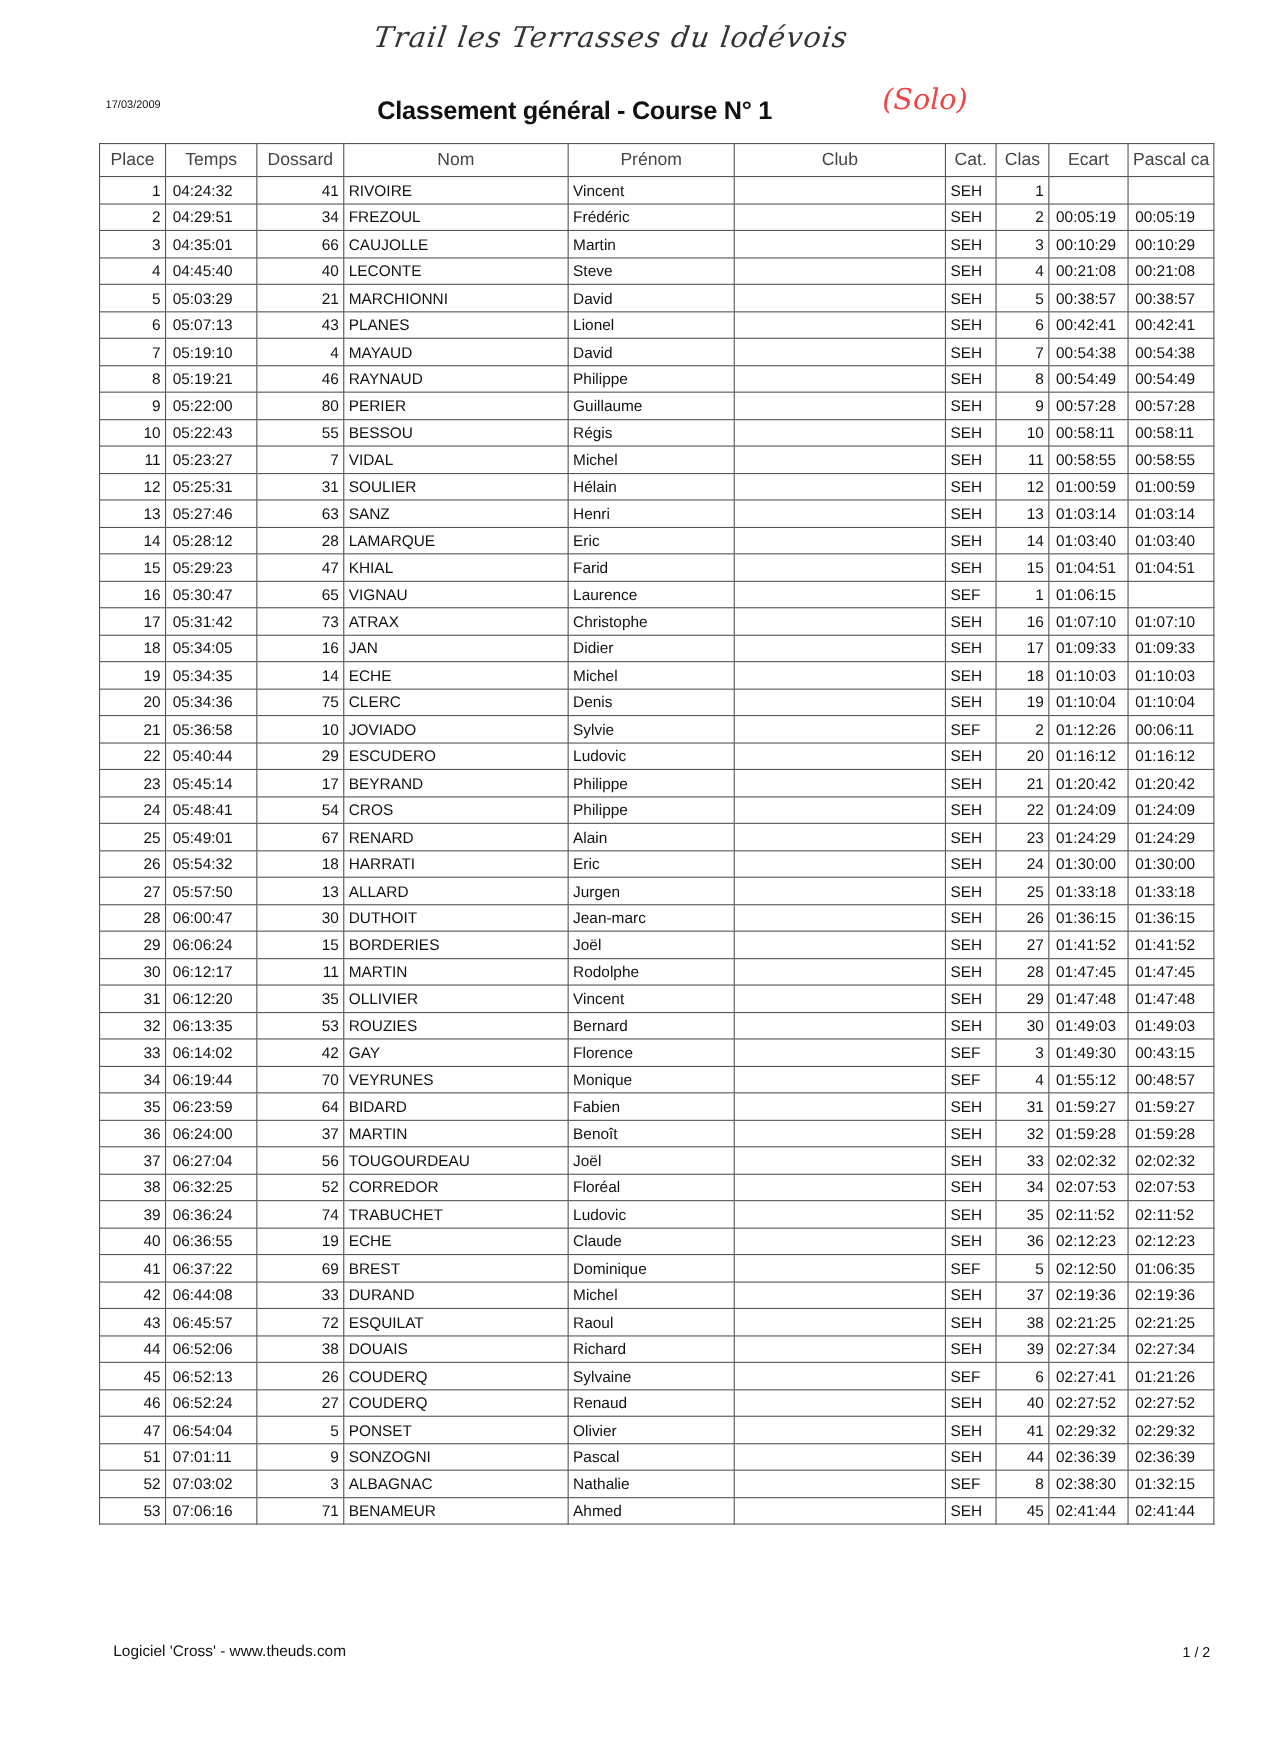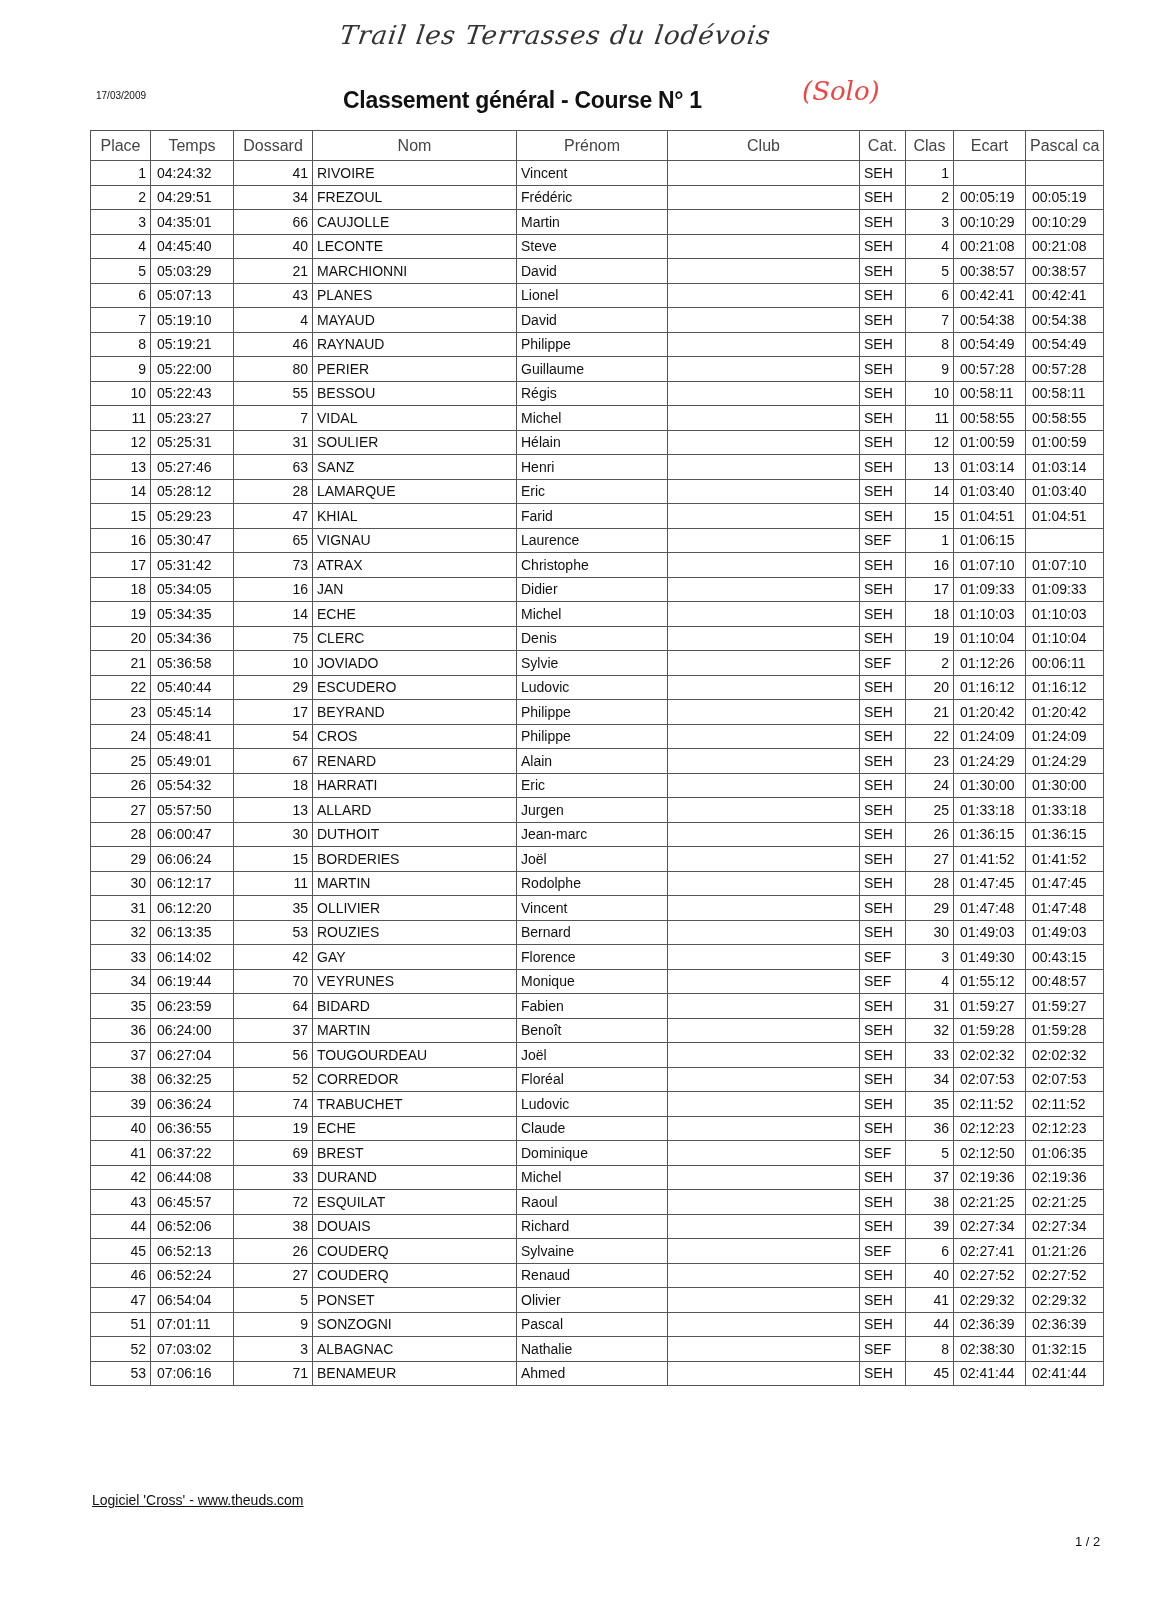--- a/index.html
+++ b/index.html
@@ -11,22 +11,22 @@
   .title { position: absolute; left: 343px; top: 87px; font-size: 23px; font-weight: bold; letter-spacing: -0.3px; }
   .solo { position: absolute; left: 802px; top: 76px; font-family: "DejaVu Serif", serif; font-style: italic;
           font-size: 26px; color: #ef4444; }
   table { position: absolute; left: 90px; top: 130px; border-collapse: collapse; font-size: 14px;
           table-layout: fixed; border-radius: 24px; }
   th, td { border: 1px solid #555; padding: 0 4px; height: 23.5px; white-space: nowrap; overflow: hidden; }
   th { height: 29px; font-weight: normal; font-size: 16px; color: #444; text-align: center; }
   td.r { text-align: right; }
   td.l { text-align: left; }
   td.c { text-align: left; padding-left: 6px; }
-  .footer-left { position: absolute; left: 92px; top: 1492px; font-size: 14px; text-decoration: underline; }
-  .footer-right { position: absolute; left: 1075px; top: 1494px; font-size: 13px; margin-top: 40px; }
+  .footer-left { position: absolute; left: 103px; top: 1492px; font-size: 14px; }
+  .footer-right { position: absolute; left: 1075px; top: 1494px; font-size: 13px; }
 </style>
 </head>
 <body>
 
 <div class="handwritten-title">Trail les Terrasses du lodévois</div>
 <div class="date">17/03/2009</div>
 <div class="title">Classement général  - Course N° 1</div>
 <div class="solo">(Solo)</div>
 
 <table>

